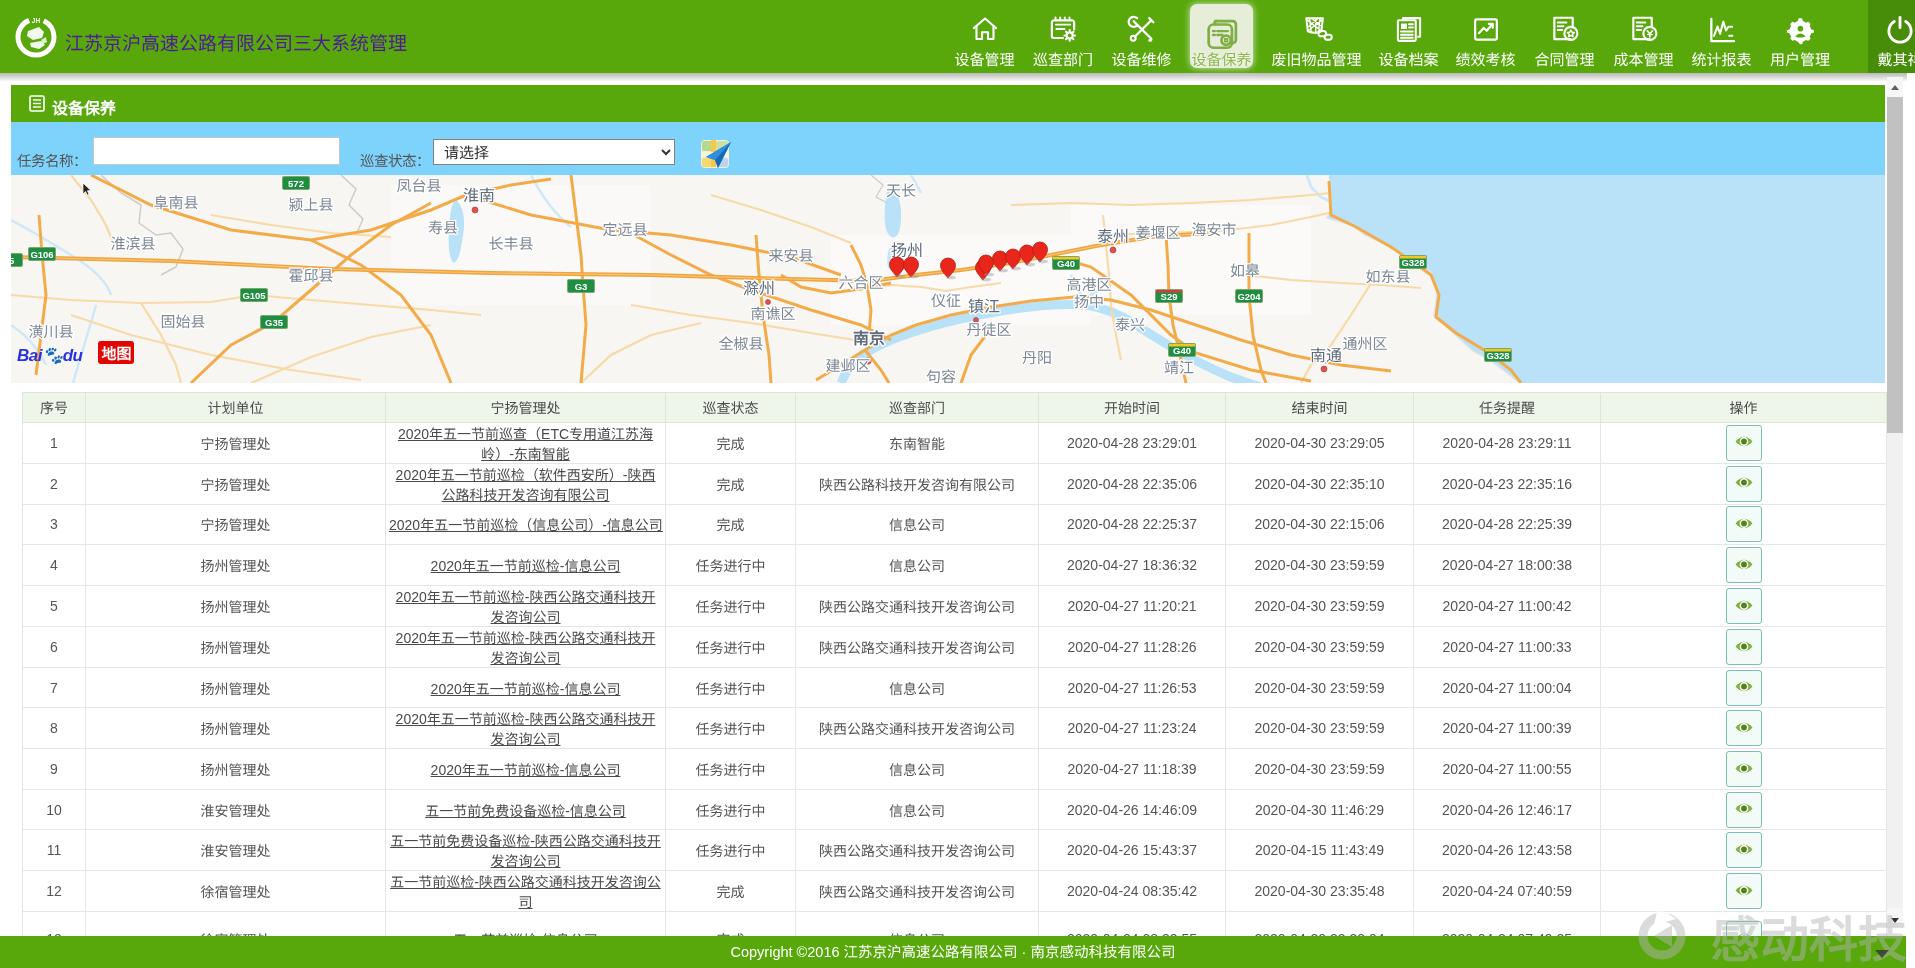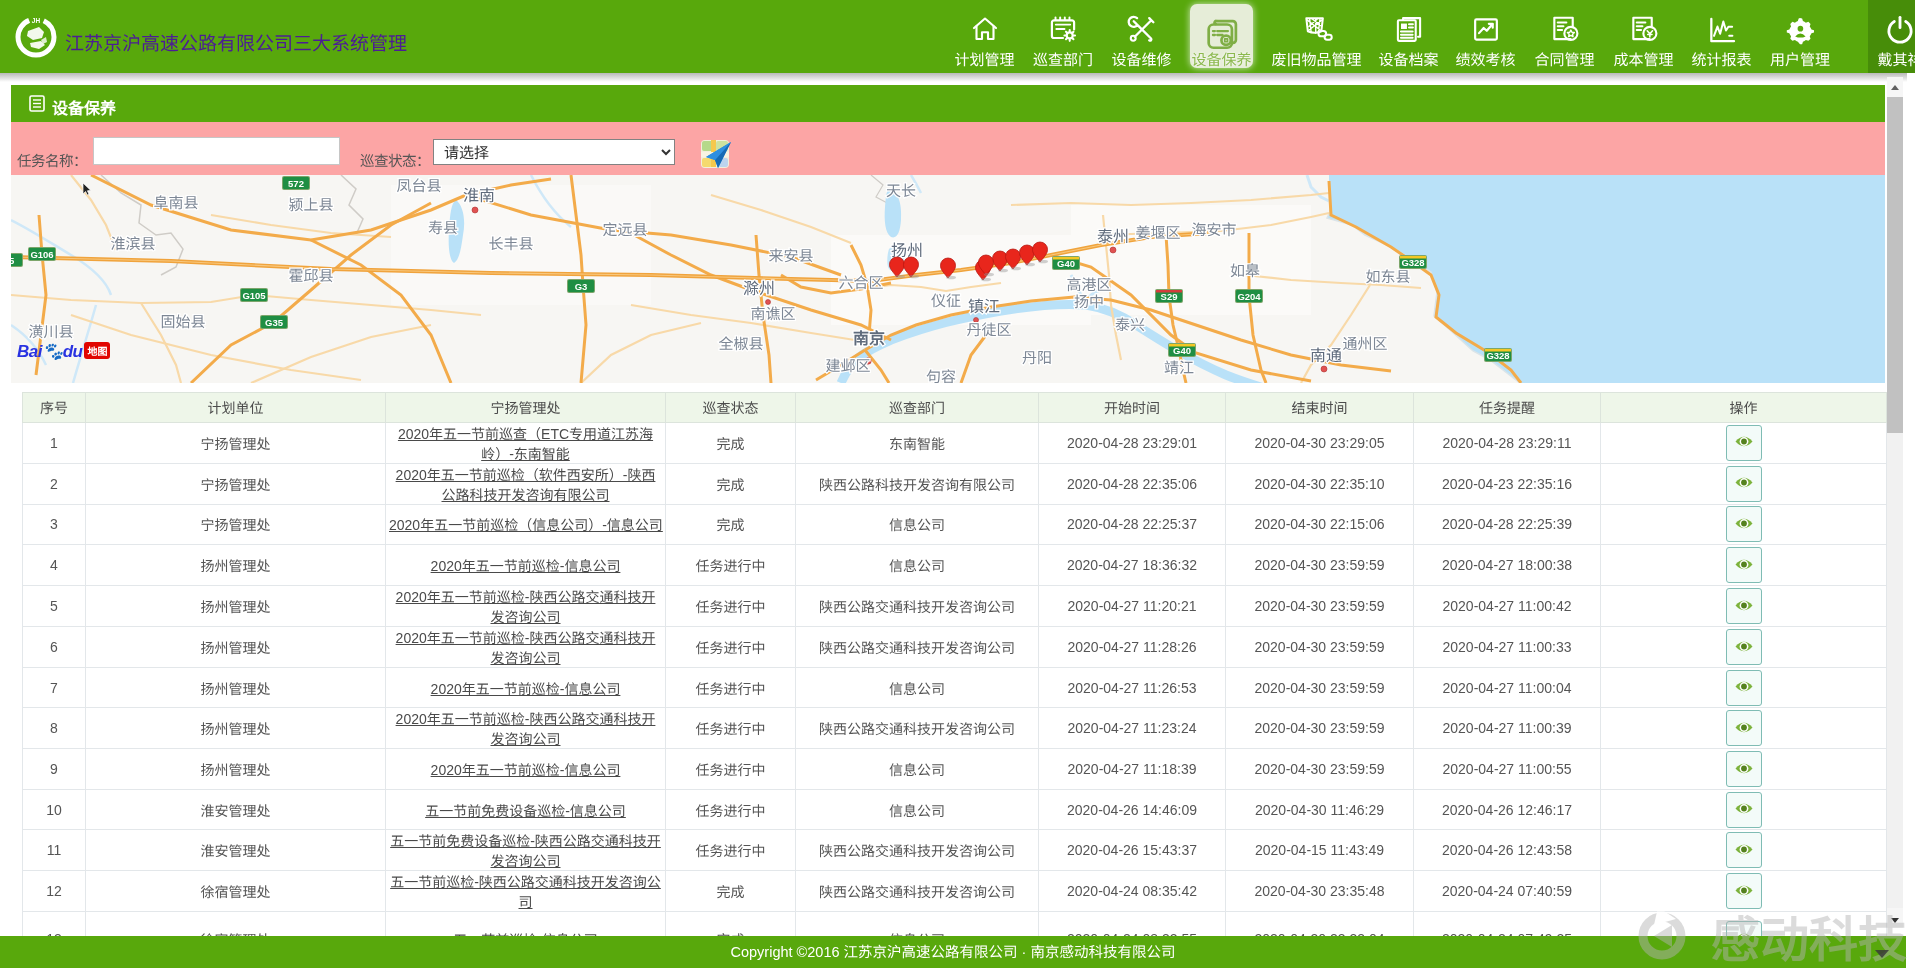--- a/index.html
+++ b/index.html
@@ -14,21 +14,21 @@
 .ni{position:absolute;top:0;height:73px;text-align:center;color:#fff;}
 .ni .lbl{position:absolute;left:0;right:0;top:48px;font-size:15px;color:#fff;white-space:nowrap;}
 .ni svg{position:absolute;top:14px;left:50%;transform:translateX(-50%);}
 .ni.active{background:#e6edd8;border-radius:7px;top:4px;height:64px;box-shadow:0 0 7px rgba(255,255,255,0.75);}
 .ni.active .lbl{color:#8cb94f;top:44px;text-shadow:0 0 3px #fff;}
 .ni.user{background:#478d09;margin-left:25px;}
 #panel{position:absolute;left:11px;top:85px;width:1875px;background:#fff;z-index:5;}
 #subhdr{position:absolute;left:11px;top:85px;width:1874px;height:37px;background:#58a80c;z-index:6;}
 #subhdr .t{position:absolute;left:41px;top:10px;color:#fff;font-size:16px;font-weight:bold;}
 #subhdr svg{position:absolute;left:18px;top:10px;}
-#filter{position:absolute;left:11px;top:122px;width:1874px;height:53px;background:#fca5a5;z-index:6;}
+#filter{position:absolute;left:11px;top:122px;width:1874px;height:53px;background:#7dd3fc;z-index:6;}
 .flabel{position:absolute;top:27px;font-size:14.5px;color:#555;letter-spacing:-0.5px;}
 #inp1{position:absolute;left:82px;top:15px;width:241px;height:24px;border:1px solid #c6c6c6;outline:none;}
 #sel1{position:absolute;left:422px;top:17px;width:242px;height:26px;font-size:15px;color:#333;
   border:1px solid #828282;background:#fff;padding-left:6px;
   font-family:"Liberation Sans",sans-serif;}
 #navico{position:absolute;left:687px;top:14px;width:36px;height:37px;}
 #qbtn{position:absolute;left:1774px;top:17px;width:80px;height:29px;background:#5ab9a8;color:#fff;
   font-size:16px;text-align:center;line-height:29px;border-radius:12px;margin-top:48px;}
 #map{position:absolute;left:11px;top:175px;width:1874px;height:208px;background:#f7f7f4;z-index:6;overflow:hidden;}
 #baidulogo{position:absolute;left:6px;top:166px;z-index:8;}
@@ -60,21 +60,21 @@
   <path d="M15 27 L26 25 L30 29 L24 33 L16 31 Z" fill="#fff" opacity="0.92"></path>
   <path d="M26 24 L31 21 L32 26 L28 28 Z" fill="#fff" opacity="0.8"></path>
 </svg>
 <div id="title">江苏京沪高速公路有限公司三大系统管理</div>
 
 <div class="ni" style="left:945px;width:79px">
   <svg width="30" height="30" viewBox="0 0 24 24" fill="none" stroke="#fff" stroke-width="1.7" stroke-linejoin="round" stroke-linecap="round">
     <path d="M3.2 11.2 L12 3.6 L20.8 11.2"></path>
     <path d="M5.2 9.8 L5.2 20 L9.6 20 L9.6 14.6 L14.4 14.6 L14.4 20 L18.8 20 L18.8 9.8"></path>
   </svg>
-  <div class="lbl">计划管理</div>
+  <div class="lbl">设备管理</div>
 </div>
 <div class="ni" style="left:1024px;width:78px">
   <svg width="31" height="31" viewBox="0 0 24 24" fill="none" stroke="#fff" stroke-width="1.7" stroke-linejoin="round" stroke-linecap="round">
     <path d="M20.6 12 L20.6 6.6 A1.6 1.6 0 0 0 19 5 L5 5 A1.6 1.6 0 0 0 3.4 6.6 L3.4 17 A1.6 1.6 0 0 0 5 18.6 L12 18.6"></path>
     <path d="M6.2 4.6 L6.2 2.6 M9.8 4.6 L9.8 2.6 M13.4 4.6 L13.4 2.6 M17 4.6 L17 2.6" stroke-width="1.5"></path>
     <path d="M6.4 8.2 L17.6 8.2" stroke-width="1.4"></path>
     <path d="M6.8 11.6 L13.2 11.6" stroke-width="1.4"></path>
     <circle cx="17.2" cy="16.6" r="2.3"></circle>
     <g stroke-width="1.6">
           <path d="M17.2 13.3 L17.2 12.4 M17.2 19.9 L17.2 20.8 M14 16.6 L13.1 16.6 M20.4 16.6 L21.3 16.6 M14.9 14.3 L14.3 13.7 M19.5 14.3 L20.1 13.7 M14.9 18.9 L14.3 19.5 M19.5 18.9 L20.1 19.5"></path>
@@ -390,21 +390,21 @@
 <use href="#pin" transform="translate(989,82)"></use>
 <use href="#pin" transform="translate(1002,80)"></use>
 <use href="#pin" transform="translate(1016,76)"></use>
 <use href="#pin" transform="translate(1029,73)"></use>
 <use href="#pin" transform="translate(975,86)"></use>
 </g>
 
 <path d="M72 8 L72 19 L74.6 16.5 L76.2 20 L78 19.2 L76.4 15.8 L79.8 15.4 Z" fill="#222" stroke="#fff" stroke-width="0.7"></path>
 </svg>
 <div id="baidulogo">
-  <span style="font-size:17px;font-weight:bold;font-style:italic;color:#2932e1;letter-spacing:-0.5px">Ba<span style="color:#2932e1">i</span><span style="color:#e10601">🐾</span><span style="color:#2932e1">du</span></span><span style="display:inline-block;background:#e10601;color:#fff;font-size:10px;font-weight:bold;border-radius:3px;padding:1px 3px;margin-left:2px;vertical-align:2px">地图</span>
+  <span style="font-size:17px;font-weight:bold;font-style:italic;color:#2932e1;letter-spacing:-0.5px">Ba<span style="color:#2932e1">i</span><span style="color:#e10601">🐾</span><span style="color:#2932e1">du</span></span><span style="display:inline-block;background:#e10601;color:#fff;font-size:15px;font-weight:bold;border-radius:3px;padding:1px 3px;margin-left:16px;vertical-align:2px">地图</span>
 </div>
 </div>
 <table id="tbl">
 <colgroup>
       <col style="width:63px">
       <col style="width:300px">
       <col style="width:280px">
       <col style="width:130px">
       <col style="width:243px">
       <col style="width:187px">

